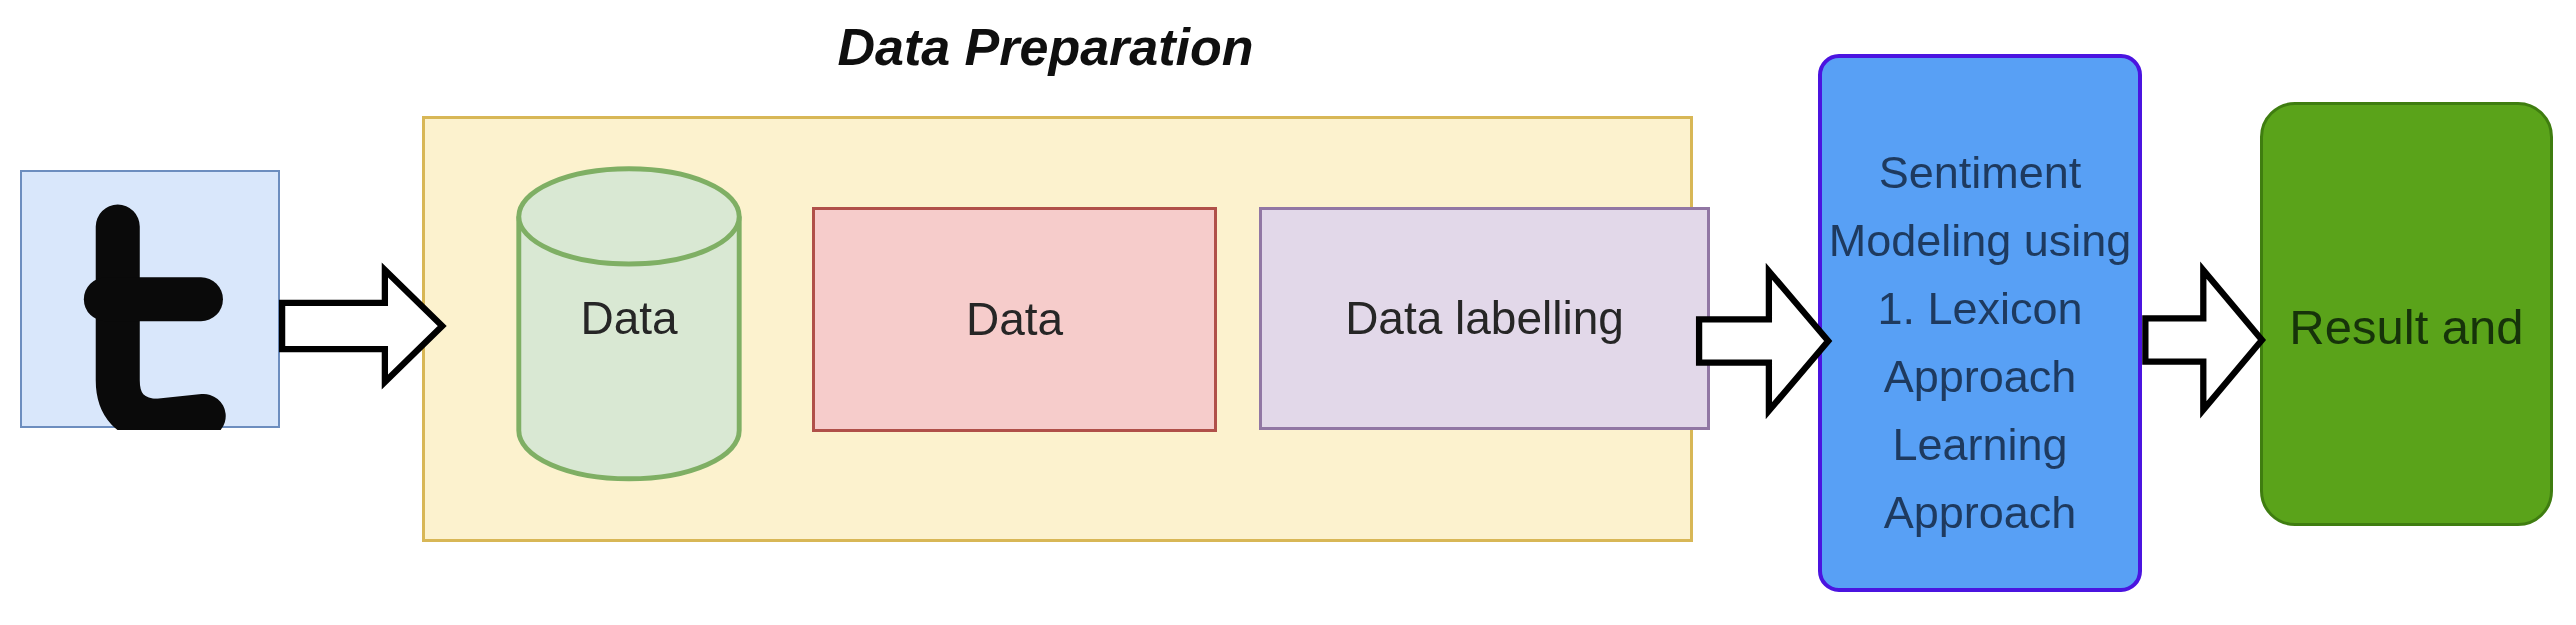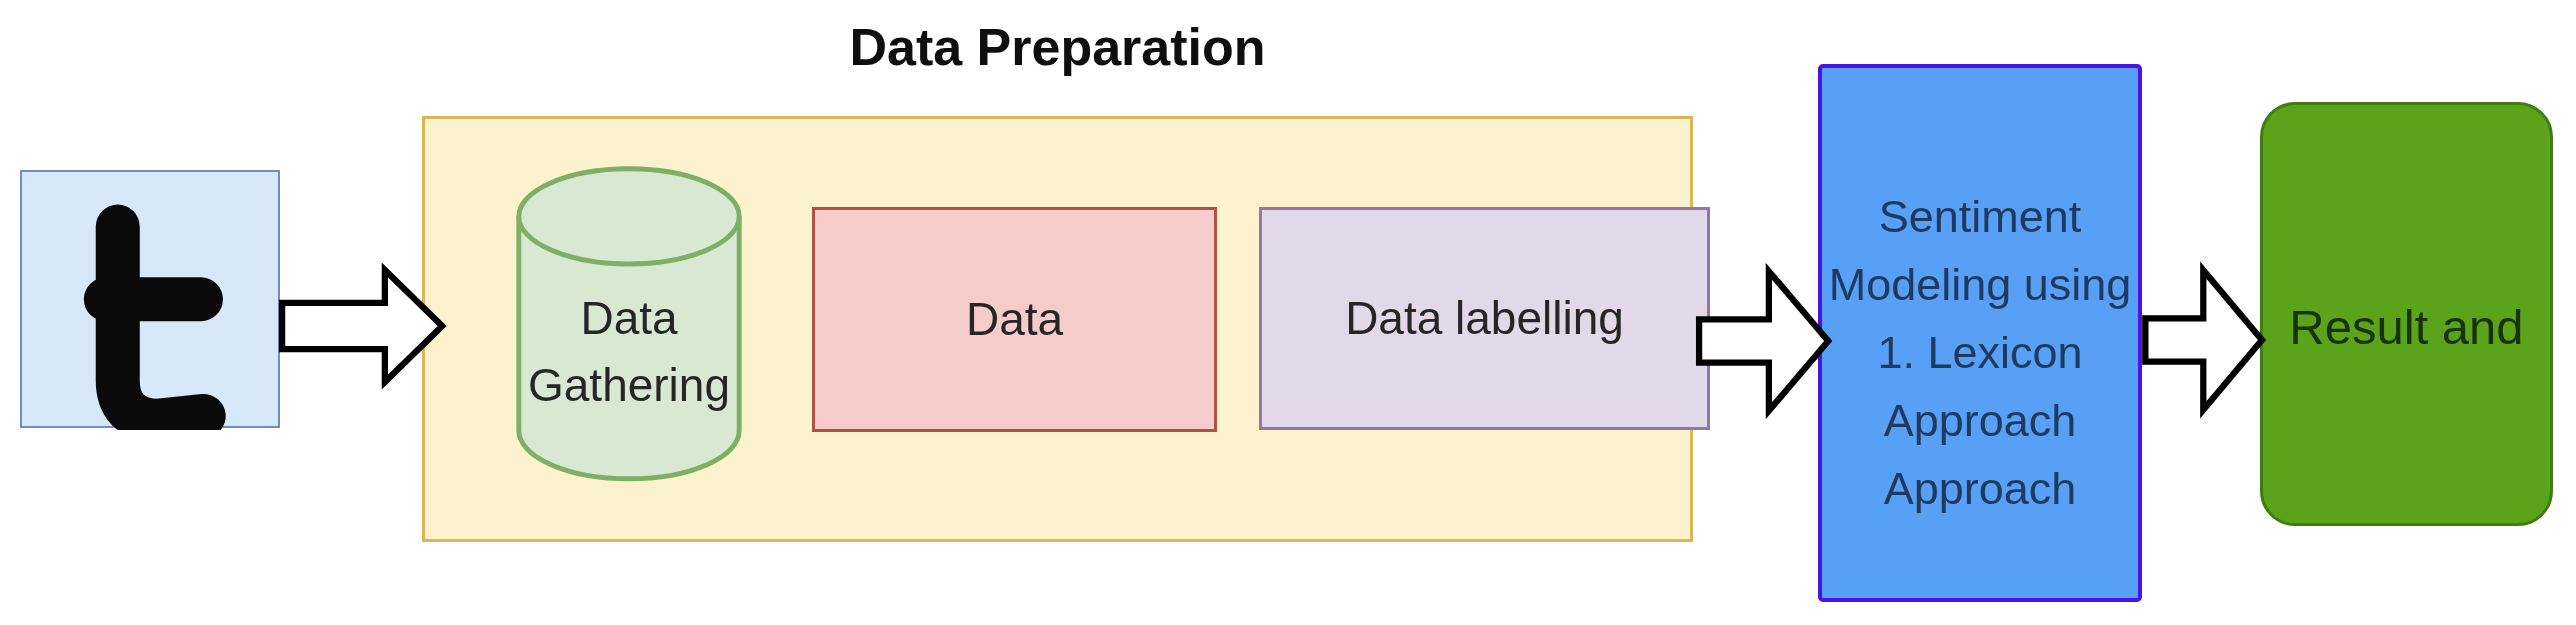--- a/index.html
+++ b/index.html
@@ -9,24 +9,25 @@
     height: 626px;
     background: #ffffff;
     font-family: "Liberation Sans", sans-serif;
     overflow: hidden;
   }
   .node { position: absolute; box-sizing: border-box; display: flex; flex-direction: column; align-items: center; justify-content: center; text-align: center; }
 
   
   .prep-title {
     position: absolute;
-    left: 422px; top: 17px; width: 1271px;
+    left: 410px; top: 17px; width: 1271px;
     text-align: center;
     font-size: 52px; font-weight: bold; color: #0f0f0f;
     line-height: 60px;
+    font-style: italic;
   }
 
   
   .twitter-box {
     left: 19.6px; top: 170px; width: 260px; height: 258px;
     background: #d9e7fb;
     border: 2.8px solid #6d8ebf;
   }
   .twitter-box svg { position: absolute; left: 0; top: 0; }
 
@@ -52,22 +53,22 @@
     font-size: 46px; line-height: 67px; color: #262626;
   }
   .purple-box {
     left: 1259px; top: 207px; width: 451px; height: 223px;
     background: #e2d8e9; border: 3.5px solid #9177a4;
     font-size: 46px; line-height: 67px; color: #262626;
   }
 
   
   .blue-box {
-    left: 1818px; top: 64px; width: 324px; height: 538px;
-    background: #58a0f5; border: 4.9px solid #4b14e0; border-radius: 5px;
+    left: 1818px; top: 54px; width: 324px; height: 538px;
+    background: #58a0f5; border: 4.9px solid #4b14e0; border-radius: 21px;
     font-size: 45px; line-height: 68px; color: #1e3a5f;
     padding-top: 39px;
     align-items: center;
   }
 
   
   .green-box {
     left: 2260px; top: 102px; width: 293px; height: 424px;
     background: #5aa31a; border: 3.5px solid #3f7d10; border-radius: 35px;
     font-size: 49px; line-height: 64px; color: #16330a;
@@ -93,37 +94,37 @@
     </svg>
   </div>
 
   <div class="cylinder-wrap">
     <svg width="226" height="317" viewBox="0 0 323 453">
       <path d="M4 72 L4 378 A157.5 69 0 0 0 319 378 L319 72" fill="#d9e8d3" stroke="#7faf64" stroke-width="7"></path>
       <ellipse cx="161.5" cy="72" rx="157.5" ry="68" fill="#d9e8d3" stroke="#7faf64" stroke-width="7"></ellipse>
     </svg>
     <div class="cylinder-label">
       <div class="line">Data</div>
-      <div class="line">Gathering</div>
     </div>
   </div>
 
   <div class="node pink-box">
     <div class="line">Data</div>
   </div>
 
   <div class="node purple-box">
     <div class="line">Data labelling</div>
   </div>
 
   <div class="node blue-box">
     <div class="line">Sentiment</div>
     <div class="line">Modeling using</div>
     <div class="line">1. Lexicon</div>
     <div class="line">Approach</div>
+    <div class="line">Learning</div>
     <div class="line">Approach</div>
   </div>
 
   <div class="node green-box">
     <div class="line">Result and</div>
   </div>
 
   <svg class="arrow" style="left:280px; top:265px;" width="165" height="122" viewBox="0 0 236 174">
     <polygon points="3,54 150,54 150,7 232,87 150,167 150,120 3,120" fill="#ffffff" stroke="#000000" stroke-width="9"></polygon>
   </svg>

